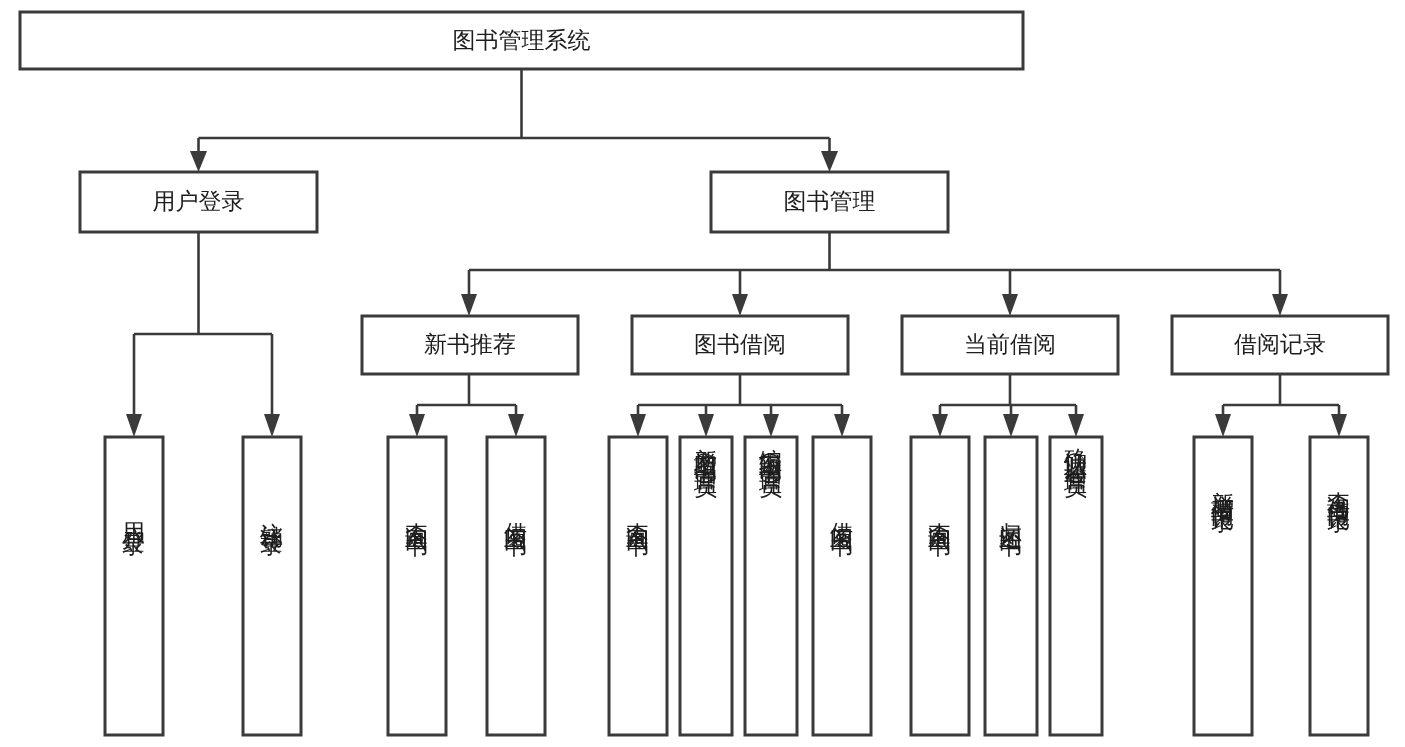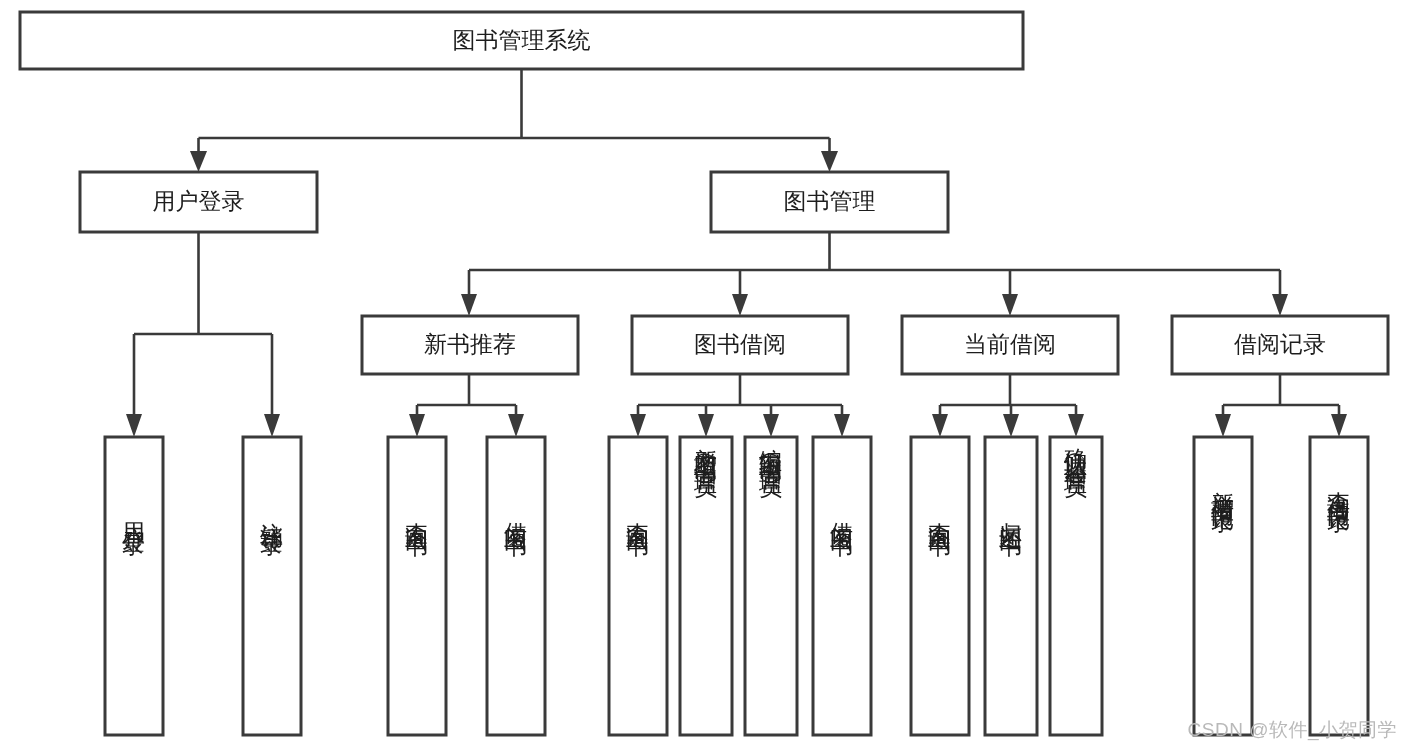--- a/index.html
+++ b/index.html
@@ -222,14 +222,13 @@
       <rect class="nodebox-leaf" x="1194" y="437" width="58" height="298"></rect>
       <text class="leaf-label" x="1223" y="485">新增借阅记录</text>
     </g>
     <g>
       <rect class="nodebox-leaf" x="1310" y="437" width="58" height="298"></rect>
       <text class="leaf-label" x="1339" y="485">查询借阅记录</text>
     </g>
 
   </svg>
 
-  <div class="watermark">CSDN @软件_小贺同学</div>
 </div>
 
 </body></html>

